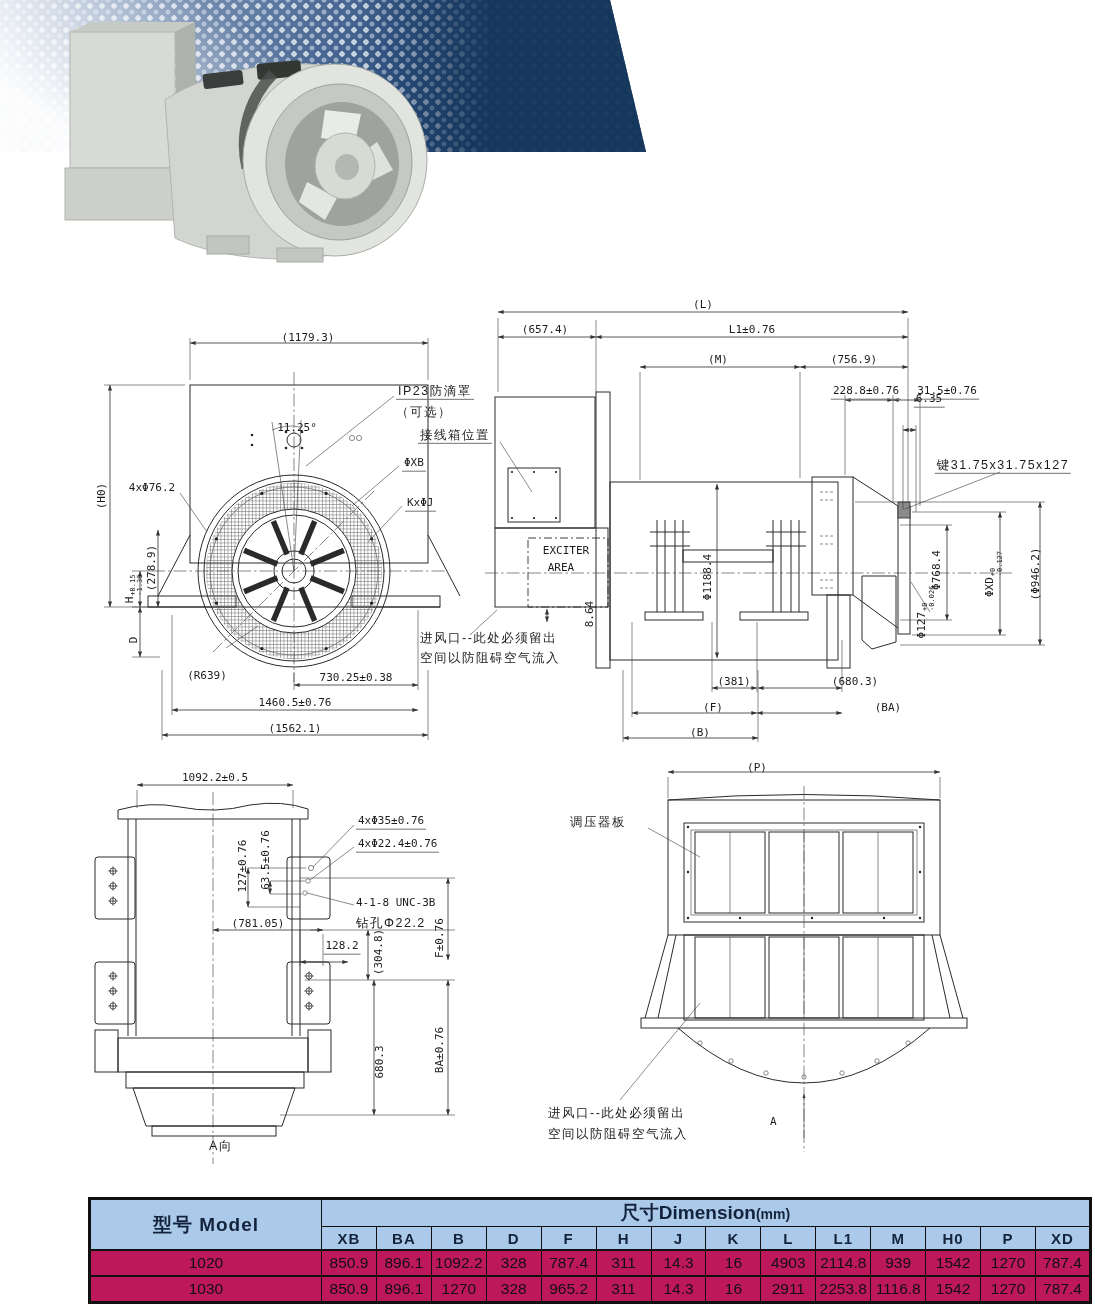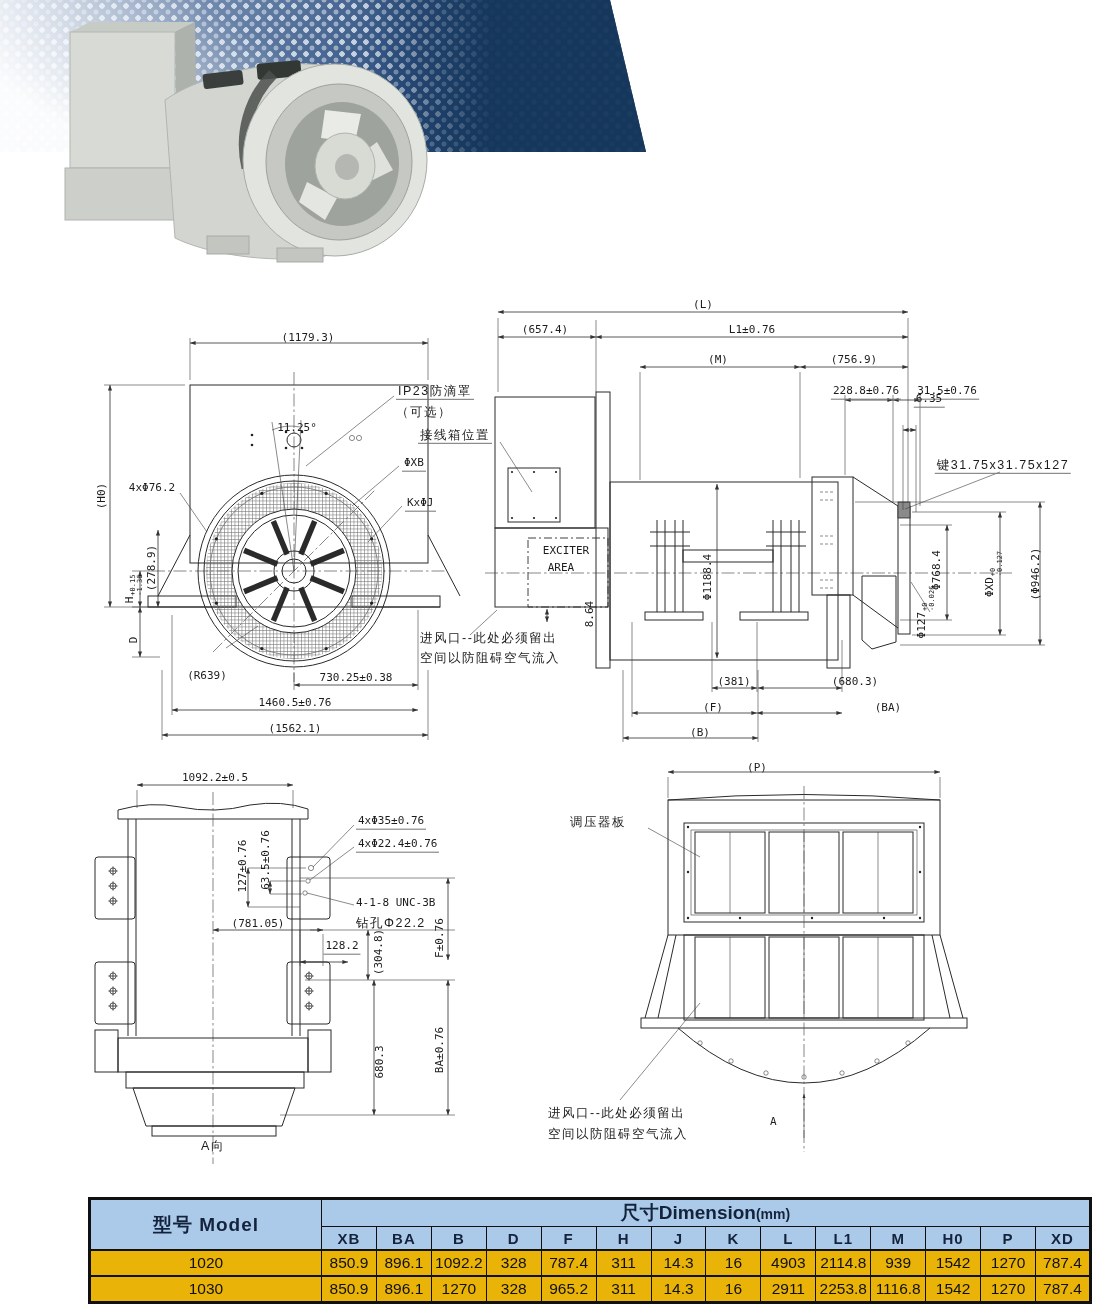--- a/index.html
+++ b/index.html
@@ -37,21 +37,21 @@
   .dw .sp{stroke:#2a2a2a;stroke-width:5.5;}
   
   .dim-table{position:absolute;left:88px;top:1197px;width:1004px;border-collapse:collapse;
     table-layout:fixed;border:3px solid #101010;color:#101010;}
   .dim-table td,.dim-table th{border:1px solid #101010;text-align:center;padding:0;overflow:hidden;}
   .dim-table .hd{background:#abcaea;color:#14233c;}
   .dim-table .model-h{font-size:19px;font-weight:bold;letter-spacing:1px;}
   .dim-table .dimtitle{font-size:19px;font-weight:bold;height:26px;}
   .dim-table .dimtitle .unit{font-size:14px;}
   .dim-table .colh{font-size:15px;font-weight:bold;height:22px;letter-spacing:1px;}
-  .dim-table .dr td{background:#eab308;font-size:15.5px;height:24px;border-top-width:2px;}
+  .dim-table .dr td{background:#be185d;font-size:15.5px;height:24px;border-top-width:2px;}
 </style>
 </head>
 <body>
 
 <div class="sheet">
 
   <div class="banner"></div>
 
   <svg style="position:absolute;left:25px;top:2px;" width="420" height="262" viewBox="0 0 420 262">
     <polygon points="45,30 150,30 170,20 65,20" fill="#c7cbc5"></polygon>
@@ -376,21 +376,21 @@
     <div class="lbl v" style="left:243px;top:866px">127±0.76</div>
     <div class="lbl v" style="left:266px;top:860px">63.5±0.76</div>
     <div class="lbl left" style="left:356px;top:903px">4-1-8 UNC-3B</div>
     <div class="lbl left cjk" style="left:356px;top:923px">钻孔Φ22.2</div>
     <div class="lbl" style="left:258px;top:924px">(781.05)</div>
     <div class="lbl ul" style="left:342px;top:947px">128.2</div>
     <div class="lbl v" style="left:379px;top:952px">(304.8)</div>
     <div class="lbl v" style="left:440px;top:938px">F±0.76</div>
     <div class="lbl v" style="left:380px;top:1062px">680.3</div>
     <div class="lbl v" style="left:440px;top:1050px">BA±0.76</div>
-    <div class="lbl cjk" style="left:213px;top:1146px">A向</div>
+    <div class="lbl cjk" style="left:221px;top:1146px">A向</div>
 
     <div class="lbl" style="left:757px;top:768px">(P)</div>
     <div class="lbl left cjk" style="left:570px;top:822px">调压器板</div>
     <div class="lbl left cjk" style="left:548px;top:1113px">进风口--此处必须留出</div>
     <div class="lbl left cjk" style="left:548px;top:1134px">空间以防阻碍空气流入</div>
     <div class="lbl left" style="left:770px;top:1122px">A</div>
   </div>
 
   <table class="dim-table">
     <colgroup>

